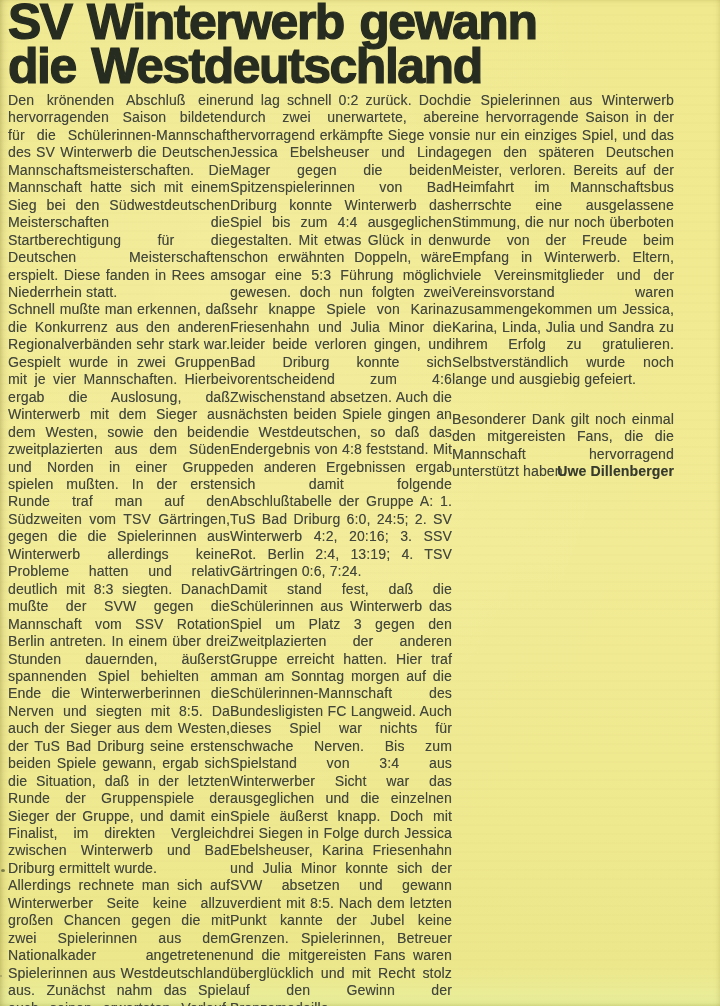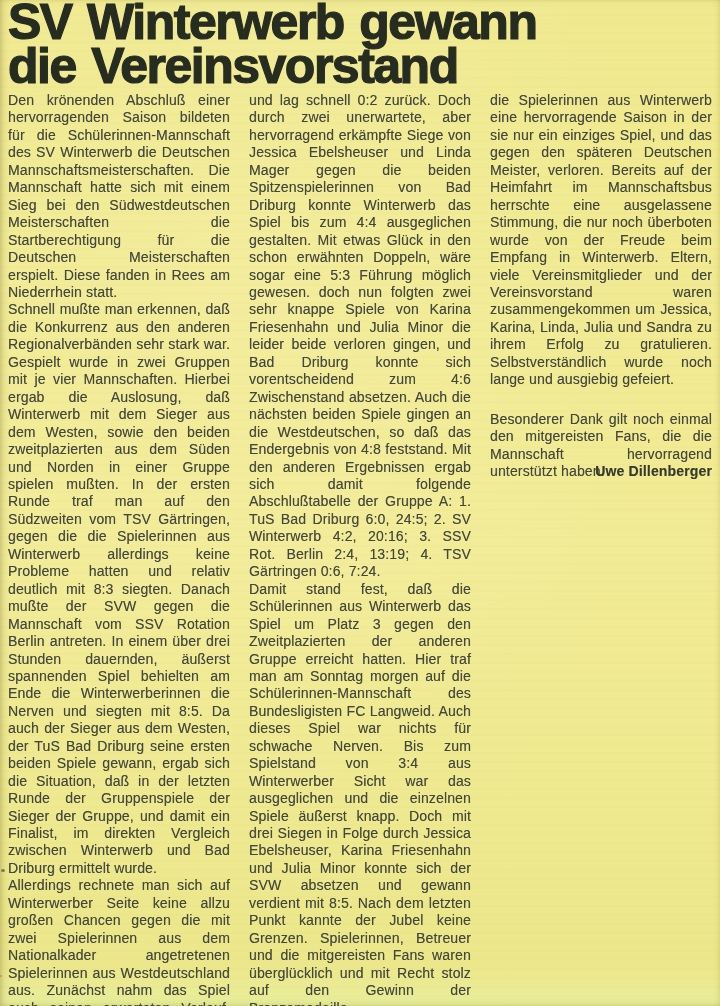--- a/index.html
+++ b/index.html
@@ -39,21 +39,20 @@
     word-spacing: 3px;
     -webkit-text-stroke: 1.2px #272c21;
   }
   .cols {
     position: absolute;
     top: 92px;
     left: 8px;
     width: 704px;
     bottom: 0;
     display: flex;
-    gap: 19px;
     overflow: hidden;
   }
   .col {
     flex: 0 0 222px;
     width: 222px;
     text-align: justify;
     hyphens: auto;
     -webkit-hyphens: auto;
     color: #42463b;
     font-size: 14px;
@@ -79,21 +78,21 @@
     border-radius: 50%;
   }
   .speck-1 { left: 1px; top: 869px; width: 4px; height: 3px; }
   .speck-2 { left: 0px; top: 975px; width: 2px; height: 2px; opacity: .5; }
 </style>
 </head>
 <body>
 
 <div class="sheet">
 
-  <h1 class="headline"><span>SV Winterwerb gewann</span><br><span>die Vereinsvorstand</span></h1>
+  <h1 class="headline"><span>SV Winterwerb gewann</span><br><span>die Westdeutschland</span></h1>
 
   <div class="cols">
 
     <div class="col">
       <p class="para">Den krönenden Abschluß einer hervorragenden Saison bildeten für die Schülerinnen-Mannschaft des SV Winterwerb die Deutschen Mannschaftsmeisterschaften. Die Mannschaft hatte sich mit einem Sieg bei den Südwestdeutschen Meisterschaften die Startberechtigung für die Deutschen Meisterschaften erspielt. Diese fanden in Rees am Niederrhein statt.</p>
       <p class="para">Schnell mußte man erkennen, daß die Konkurrenz aus den anderen Regionalverbänden sehr stark war. Gespielt wurde in zwei Gruppen mit je vier Mannschaften. Hierbei ergab die Auslosung, daß Winterwerb mit dem Sieger aus dem Westen, sowie den beiden zweitplazierten aus dem Süden und Norden in einer Gruppe spielen mußten. In der ersten Runde traf man auf den Südzweiten vom TSV Gärtringen, gegen die die Spielerinnen aus Winterwerb allerdings keine Probleme hatten und relativ deutlich mit 8:3 siegten. Danach mußte der SVW gegen die Mannschaft vom SSV Rotation Berlin antreten. In einem über drei Stunden dauernden, äußerst spannenden Spiel behielten am Ende die Winterwerberinnen die Nerven und siegten mit 8:5. Da auch der Sieger aus dem Westen, der TuS Bad Driburg seine ersten beiden Spiele gewann, ergab sich die Situation, daß in der letzten Runde der Gruppenspiele der Sieger der Gruppe, und damit ein Finalist, im direkten Vergleich zwischen Winterwerb und Bad Driburg ermittelt wurde.</p>
       <p class="para">Allerdings rechnete man sich auf Winterwerber Seite keine allzu großen Chancen gegen die mit zwei Spielerinnen aus dem Nationalkader angetretenen Spielerinnen aus Westdeutschland aus. Zunächst nahm das Spiel auch seinen erwarteten Verlauf. Der SVW verlor beide Eingangsdoppel</p>
     </div>
 
     <div class="col">

